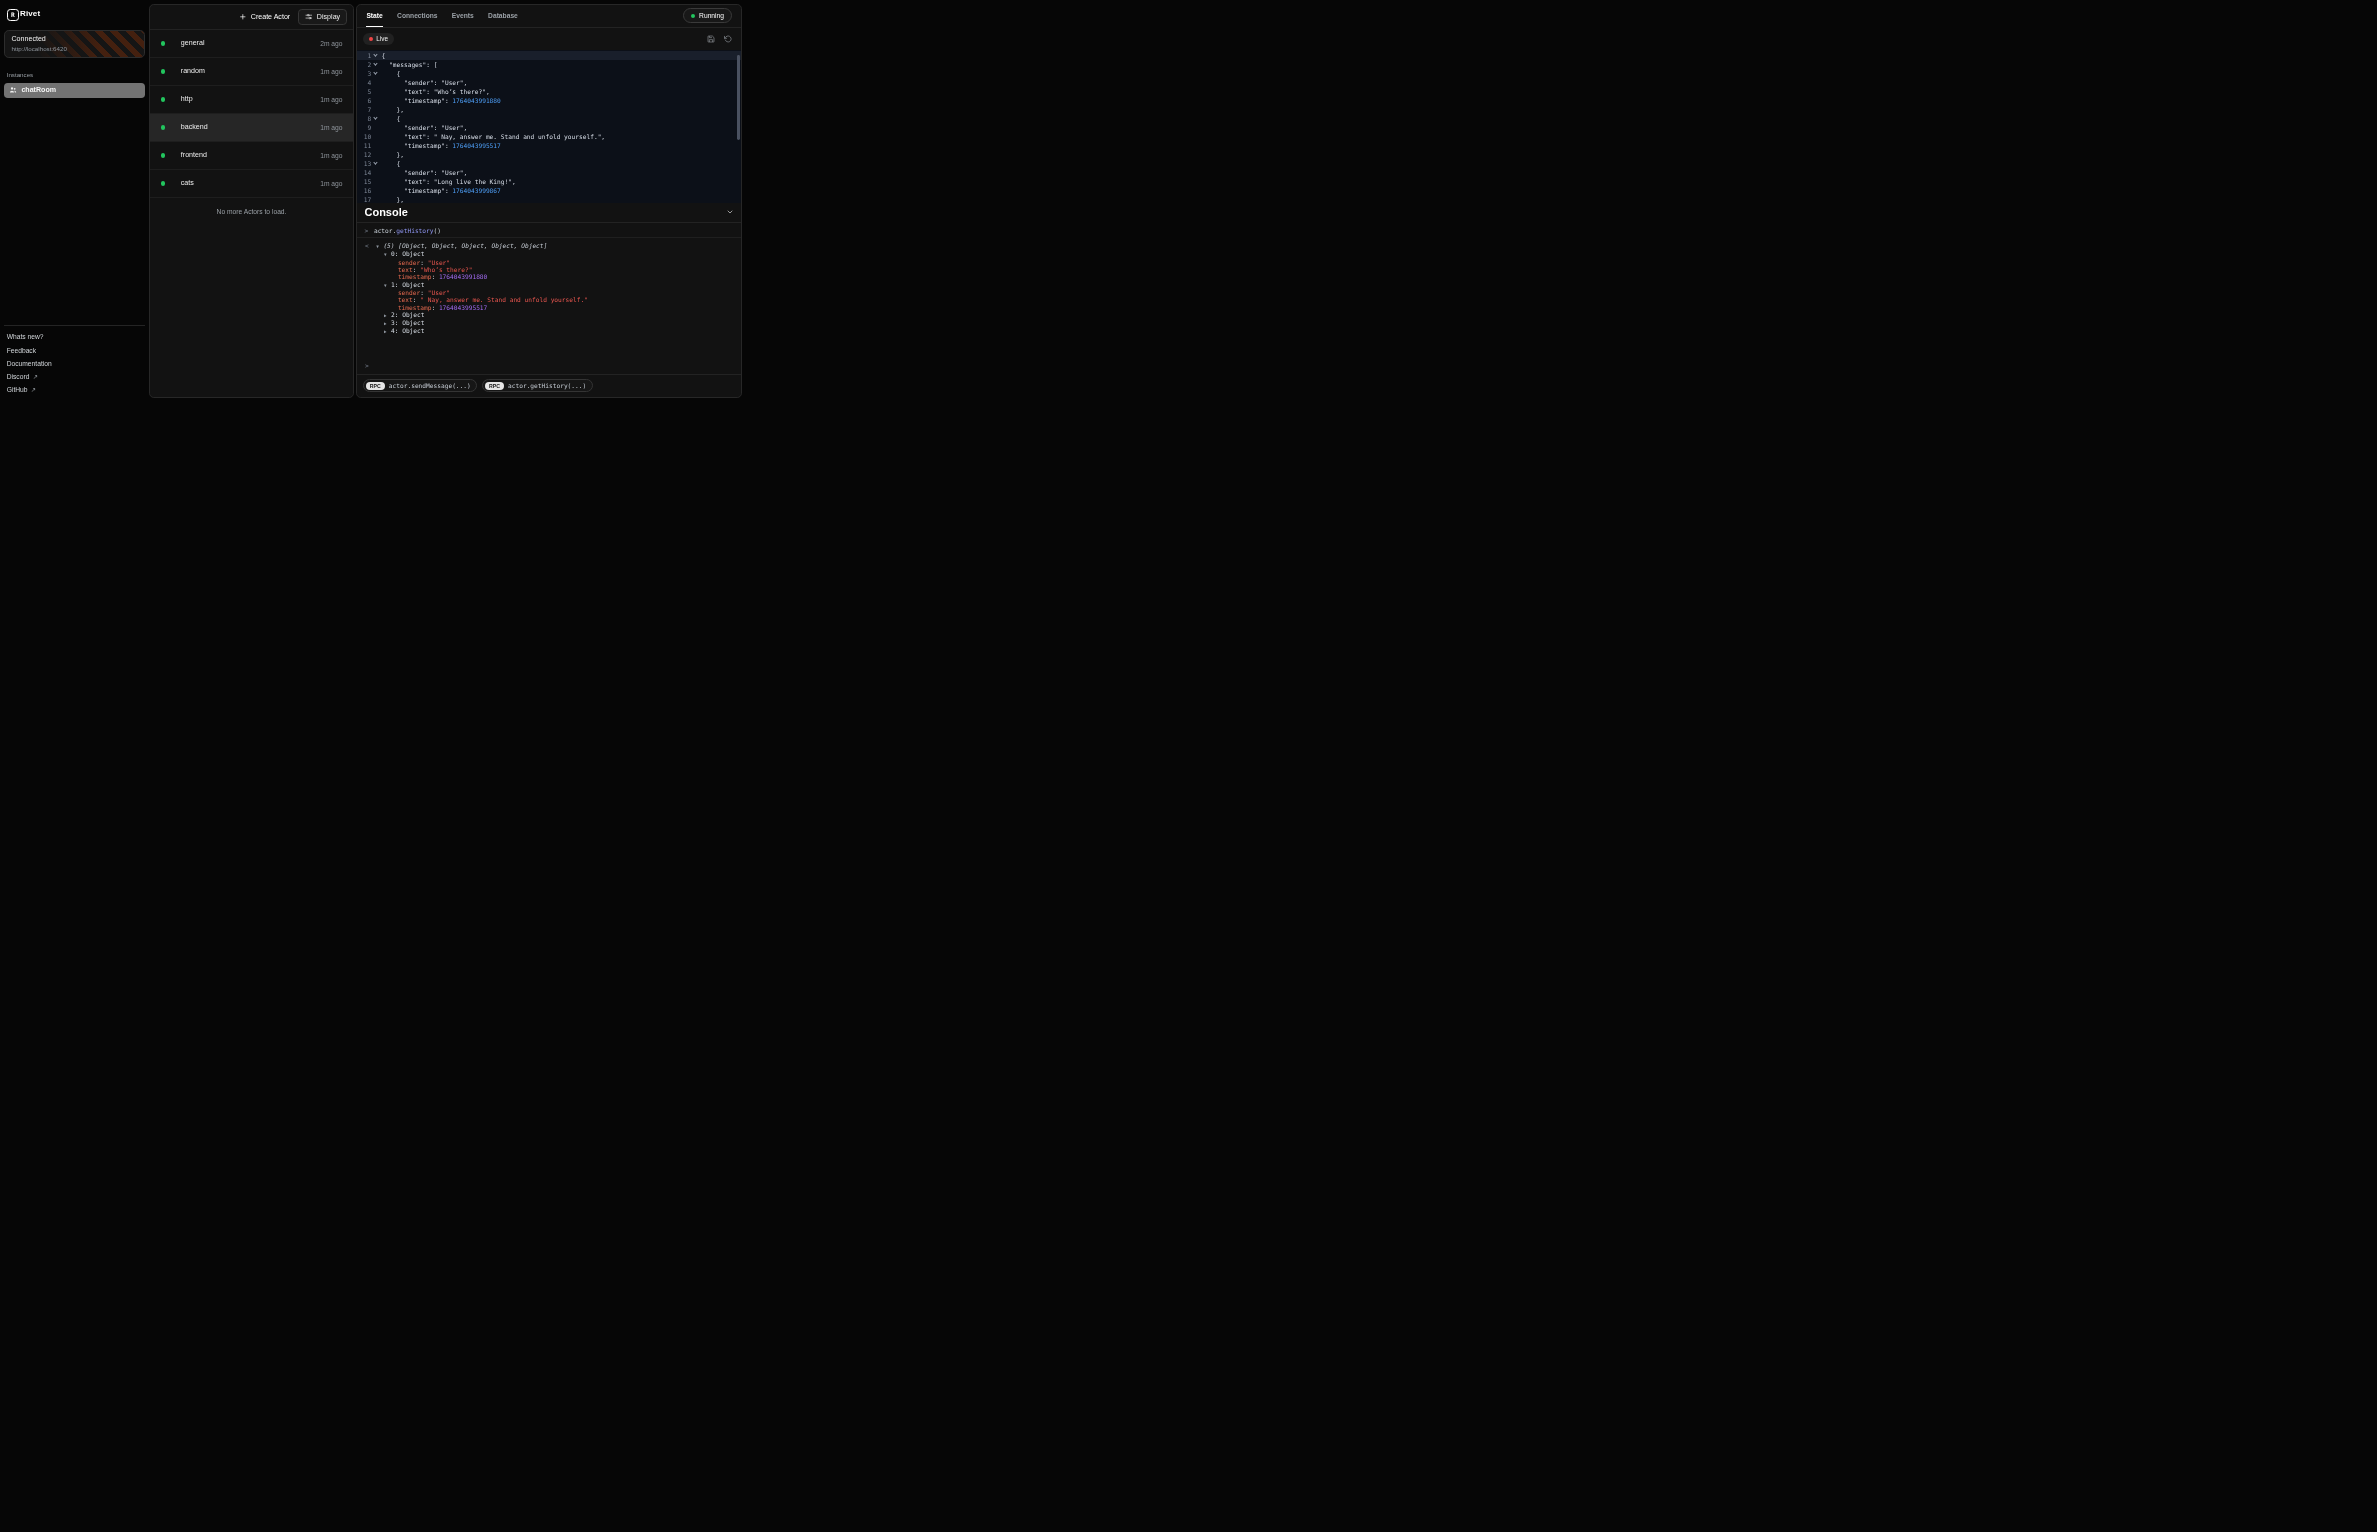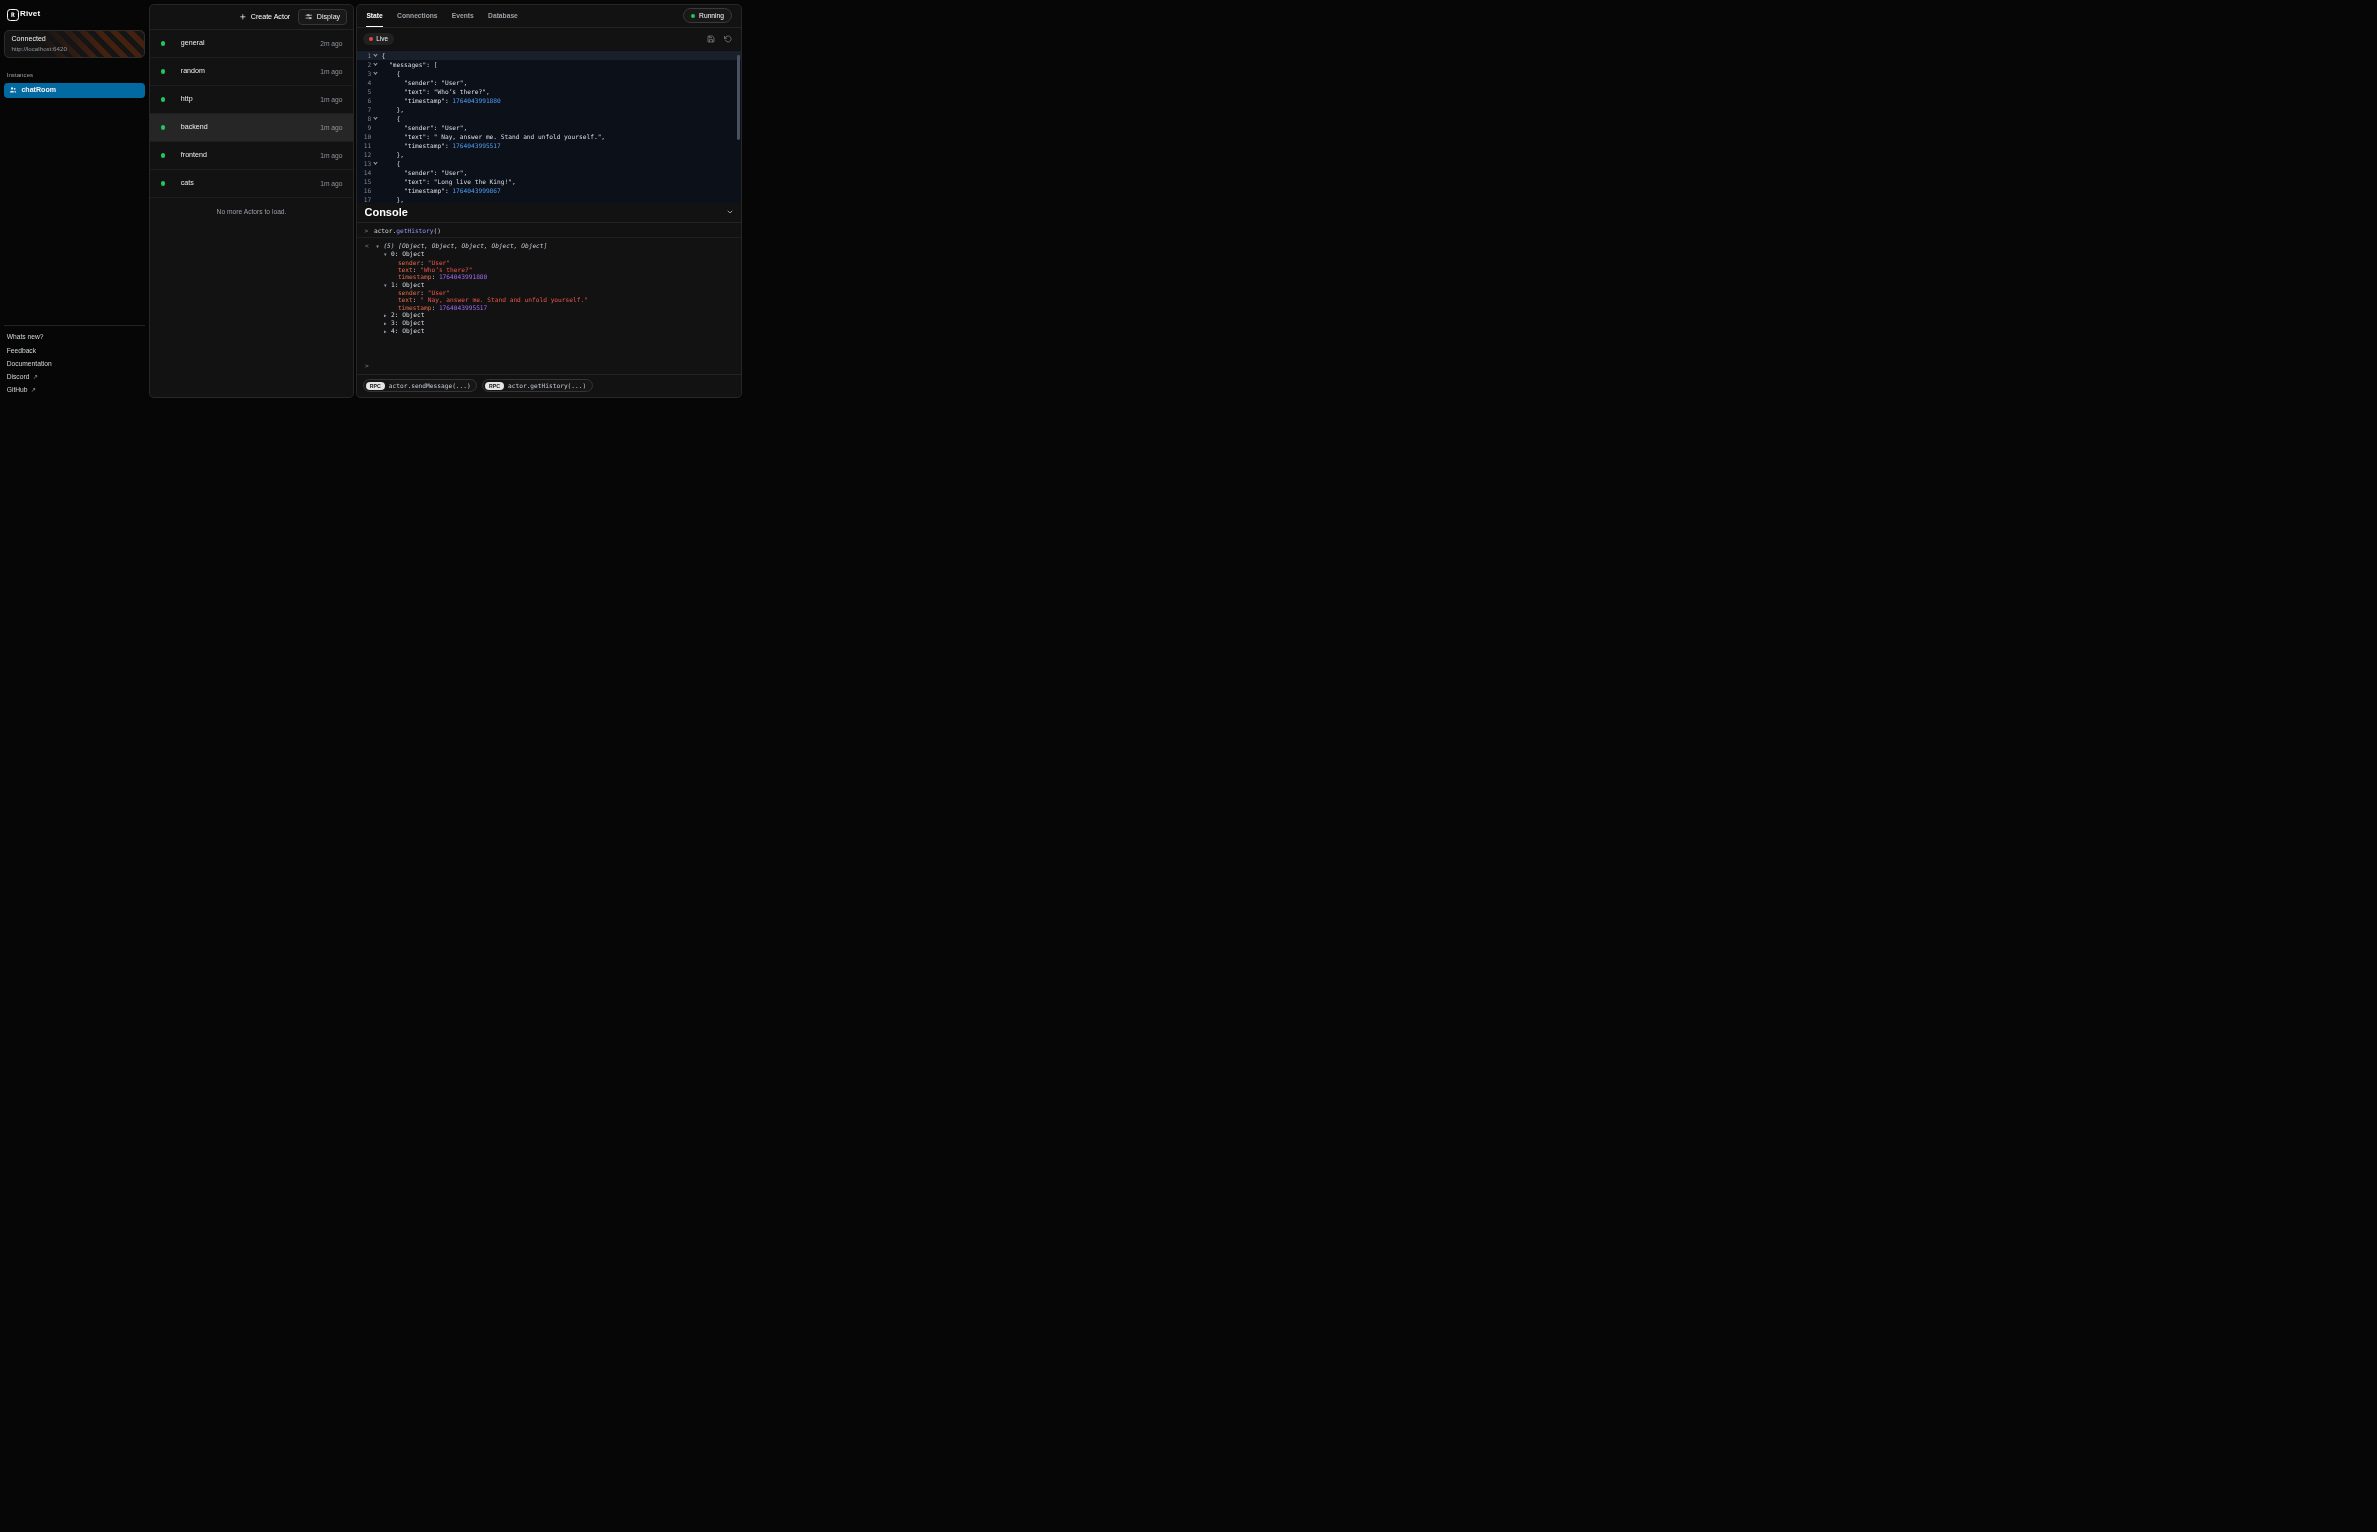--- a/index.html
+++ b/index.html
@@ -14,21 +14,21 @@
   .logo b { font-size:6.2px; color:#fff; font-family:"DejaVu Sans Mono",monospace; }
   .brand-name { font-size:8px; font-weight:bold; color:#fff; letter-spacing:0.1px; }
   .conn-card { position:relative; height:28.5px; border:0.5px solid #2d2d2d; border-radius:4.8px; background:#151515; overflow:hidden; margin-top:1px; }
   .stripes { position:absolute; top:0; right:0; bottom:0; width:78%;
     background:repeating-linear-gradient(45deg, rgba(0,0,0,0) 0 5.2px, #44200f 5.2px 11px); }
   .stripes::after { content:""; position:absolute; inset:0; background:linear-gradient(to right,#151515 2%,rgba(21,21,21,0) 60%); }
   .conn-text { position:relative; padding:4.8px 6.7px; }
   .conn-status { font-size:7.1px; color:#f2f2f2; }
   .conn-url { font-size:6.2px; color:#8f959c; margin-top:1.4px; }
   .instances-label { margin:13.3px 2.9px 4.8px; font-size:6.2px; color:#9aa0a6; }
-  .instance-item { display:flex; align-items:center; gap:4.8px; background:#0369a1; border-radius:3.8px; padding:3.3px 4.8px; cursor:pointer; }
+  .instance-item { display:flex; align-items:center; gap:4.8px; background:#737373; border-radius:3.8px; padding:3.3px 4.8px; cursor:pointer; }
   .instance-item svg { color:#ededed; flex:0 0 auto; }
   .instance-name { font-size:7.1px; font-weight:bold; color:#f5f5f5; }
   .sidebar-footer { position:absolute; left:3.8px; right:3.8px; bottom:5.7px; border-top:0.5px solid #242424; padding-top:4.8px; }
   .footer-link { display:flex; align-items:center; gap:3.3px; padding:3.1px 2.9px; font-size:6.7px; color:#d2d6da; cursor:pointer; }
   .footer-link .ext { color:#9aa0a6; font-size:6.2px; }
 
   
   .content { flex:1; display:flex; gap:1.9px; padding:3.8px 3.8px 4.3px 0; min-width:0; }
   .panel { background:#121212; border:0.5px solid #272727; border-radius:4.8px; display:flex; flex-direction:column; overflow:hidden; }
   .actors-panel { width:205px; flex:0 0 205px; }

